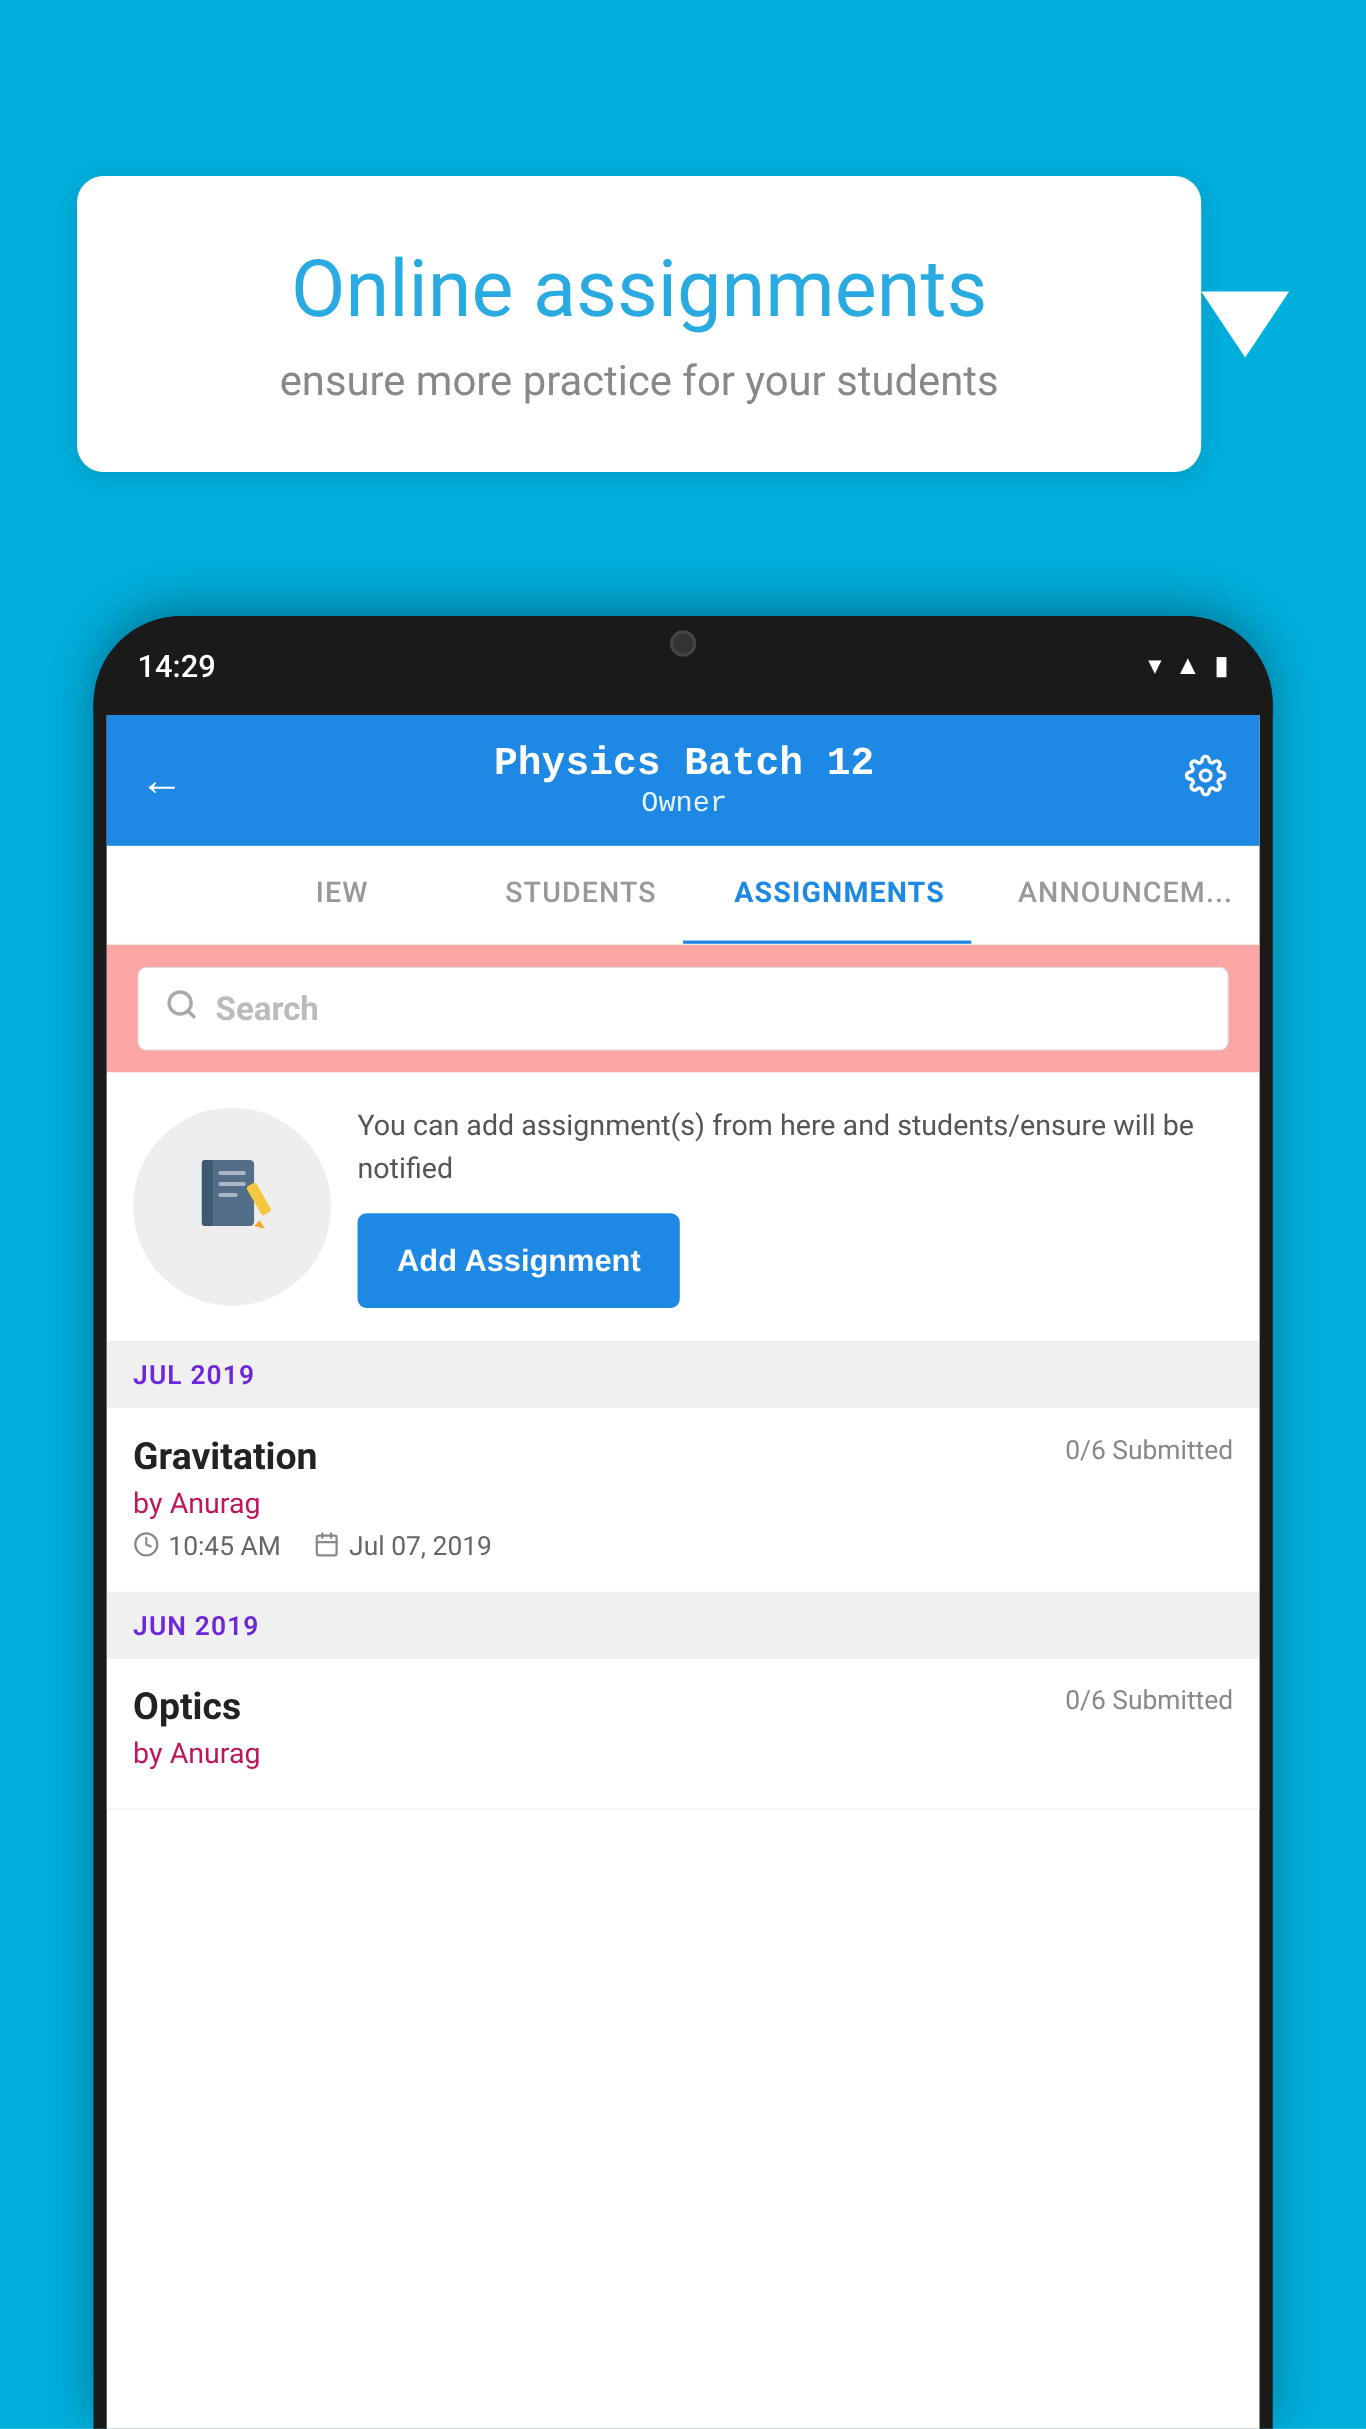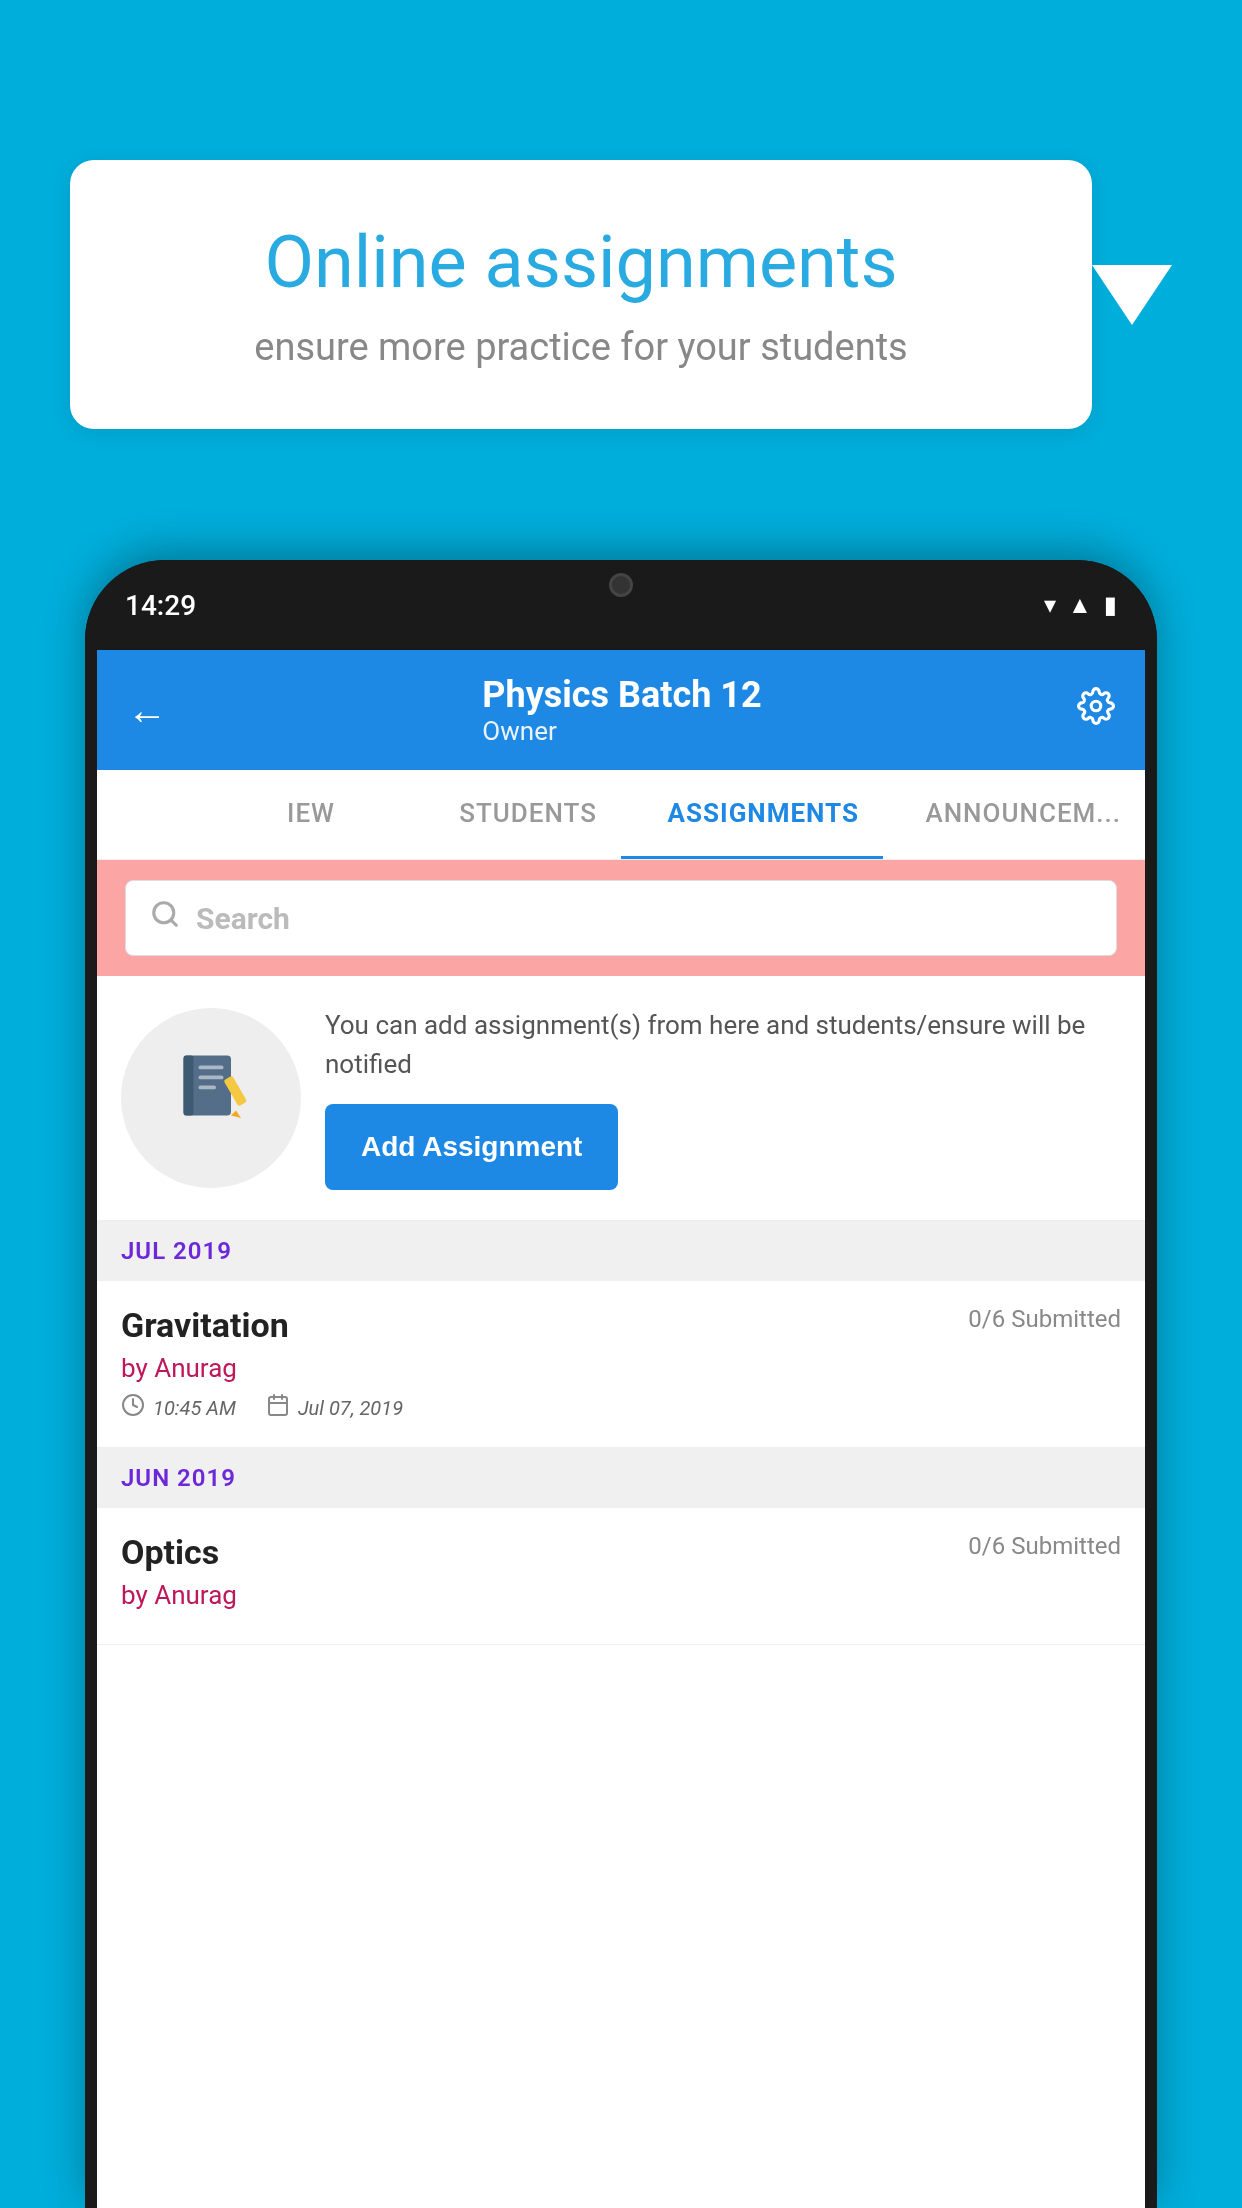--- a/index.html
+++ b/index.html
@@ -136,21 +136,22 @@
       justify-content: space-between;
     }
 
     .header-back {
       color: white;
       font-size: 40px;
       cursor: pointer;
     }
 
     .header-title-block {
-      text-align: left;
+      text-align: center;
+      font-family: Liberation Mono, monospace;
     }
 
     .header-title {
       color: white;
       font-size: 36px;
       font-weight: 700;
     }
 
     .header-subtitle {
       color: rgba(255,255,255,0.9);
@@ -304,25 +305,23 @@
     }
 
     .assignment-meta {
       display: flex;
       gap: 30px;
       align-items: center;
     }
 
     .meta-item {
       display: flex;
-      align-items: center;
       gap: 8px;
-      font-size: 20px;
+      font-size: 24px;
       color: #666;
-      font-style: italic;
     }
 
     .meta-icon {
       font-size: 26px;
       color: #888;
     }
   </style>
 </head>
 <body>
 

